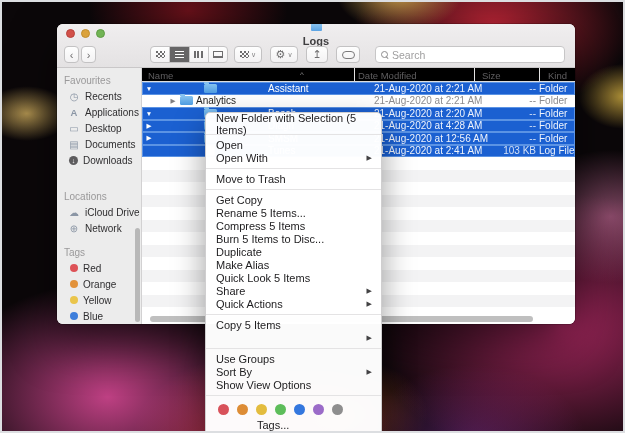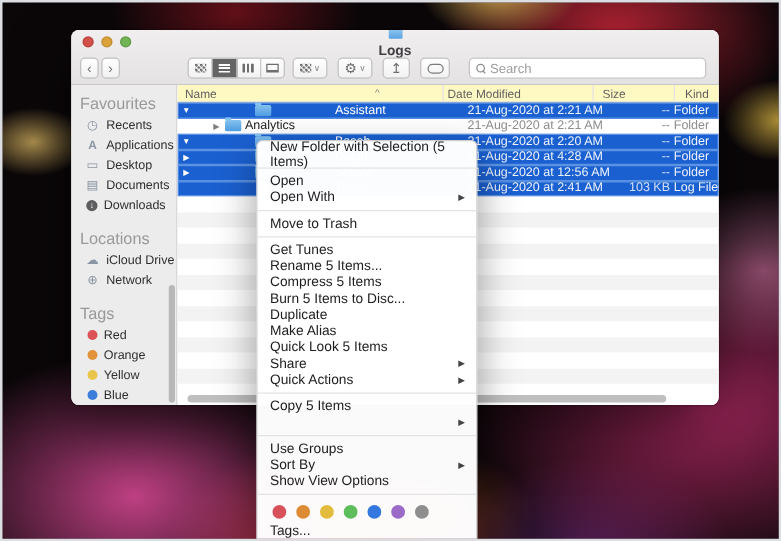--- a/index.html
+++ b/index.html
@@ -82,31 +82,31 @@
   .mag::before { content:""; position:absolute; left:0; top:0; width:5px; height:5px; border:1.2px solid #8e8d8e; border-radius:50%; }
   .mag::after  { content:""; position:absolute; left:5px; top:5.2px; width:3px; height:1.2px; background:#8e8d8e; transform:rotate(45deg); transform-origin:left center; }
   .searchbox input { border:none; outline:none; width:100%; font-size:10.5px; color:#444; background:transparent; font-family:"Liberation Sans",sans-serif; }
   .searchbox input::placeholder { color:#9f9e9f; }
 
   
   .content { position:absolute; top:44px; bottom:0; left:0; right:0; display:flex; }
 
   
   .sidebar { width:85px; background:#ececec; border-right:1px solid #d2d1d2; position:relative; padding-top:4px; flex:0 0 auto; }
-  .side-section-title { font-size:13px; color:#9a999a; padding:3px 0 2px 7px; }
+  .side-section-title { font-size:10px; color:#9a999a; padding:3px 0 2px 7px; }
   .side-item { display:flex; align-items:center; gap:5px; height:16px; padding-left:11px; font-size:10px; color:#2f2e30; }
   .side-ico { width:12px; text-align:center; color:#8b96a5; font-size:10px; flex:0 0 auto; }
   .side-ico.app-a { font-size:9.5px; font-weight:bold; }
   .dl-circle { width:9px; height:9px; border-radius:50%; background:#5d5c5e; color:#fff; font-size:7px; line-height:9px; text-align:center; margin-left:1px; }
   .tag-dot { width:8px; height:8px; border-radius:50%; margin-left:2px; flex:0 0 auto; }
   .side-scroll { position:absolute; right:1px; top:160px; width:5px; height:94px; border-radius:3px; background:rgba(0,0,0,.22); }
 
   
   .list { flex:1 1 auto; position:relative; background:#fff; overflow:hidden; }
-  .list-header { height:14px; border-bottom:1px solid #dedddе; border-bottom:1px solid #ddd; background:#fef9c3; position:relative; font-size:9.5px; color:#605f61; }
+  .list-header { height:14px; border-bottom:1px solid #dedddе; border-bottom:1px solid #ddd; background:#000000; position:relative; font-size:9.5px; color:#605f61; }
   .col-div { position:absolute; top:0; bottom:0; width:1px; background:#e3e2e3; }
   .hdr-label { position:absolute; top:1.5px; }
   .sort-caret { position:absolute; left:158px; top:2px; font-size:8px; color:#8a898a; }
 
   .rows { position:absolute; top:14px; left:0; right:0; bottom:0; }
   .row { height:12.5px; display:flex; align-items:center; position:relative; font-size:10px; color:#222; }
   .row .cell-date { position:absolute; left:232px; }
   .row .cell-size { position:absolute; left:332px; width:62px; text-align:right; }
   .row .cell-kind { position:absolute; left:397px; width:40px; white-space:nowrap; overflow:hidden; }
   .row.unselected .cell-date, .row.unselected .cell-size, .row.unselected .cell-kind { color:#8d8c8e; }
@@ -130,21 +130,21 @@
   .menu {
     position:absolute; left:203px; top:110px; width:177px; z-index:50;
     background:rgba(255,255,255,.98); border:1px solid #cfcecf; border-radius:5px;
     box-shadow:0 12px 32px rgba(0,0,0,.38); padding:4px 0; font-size:11px; color:#1d1c1e;
   }
   .mi { height:13px; display:flex; align-items:center; padding:0 10px; position:relative; }
   .mi .sub-arrow { position:absolute; right:9px; font-size:7px; color:#434244; }
   .msep { height:1px; background:#e4e3e4; margin:3.5px 0; }
   .mtags { display:flex; gap:8px; padding:5px 0 3px 12px; }
   .mtag-dot { width:11px; height:11px; border-radius:50%; }
-  .mi-tags { height:14px; }
+  .mi-tags { height:14px;margin-left:41px; }
 </style>
 </head>
 <body>
 
 <div class="stage">
 
   <div class="window">
     <div class="window-header">
       <div class="titlebar">
         <div class="traffic">
@@ -221,21 +221,21 @@
         </div>
         <div class="side-item">
           <span class="side-ico">▤</span>
           <span>Documents</span>
         </div>
         <div class="side-item">
           <span class="dl-circle">↓</span>
           <span>Downloads</span>
         </div>
 
-        <div class="side-section-title" style="margin-top:8px">Locations</div>
+        <div class="side-section-title" style="margin-top:20px">Locations</div>
         <div class="side-item">
           <span class="side-ico">☁</span>
           <span>iCloud Drive</span>
         </div>
         <div class="side-item">
           <span class="side-ico">⊕</span>
           <span>Network</span>
         </div>
 
         <div class="side-section-title" style="margin-top:8px">Tags</div>
@@ -358,21 +358,21 @@
     <div class="mi">
         <span>Open With</span>
         <span class="sub-arrow">▶</span>
       </div>
     <div class="msep"></div>
     <div class="mi">
         <span>Move to Trash</span>
       </div>
     <div class="msep"></div>
     <div class="mi">
-        <span>Get Tunes</span>
+        <span>Get Copy</span>
       </div>
     <div class="mi">
         <span>Rename 5 Items...</span>
       </div>
     <div class="mi">
         <span>Compress 5 Items</span>
       </div>
     <div class="mi">
         <span>Burn 5 Items to Disc...</span>
       </div>

